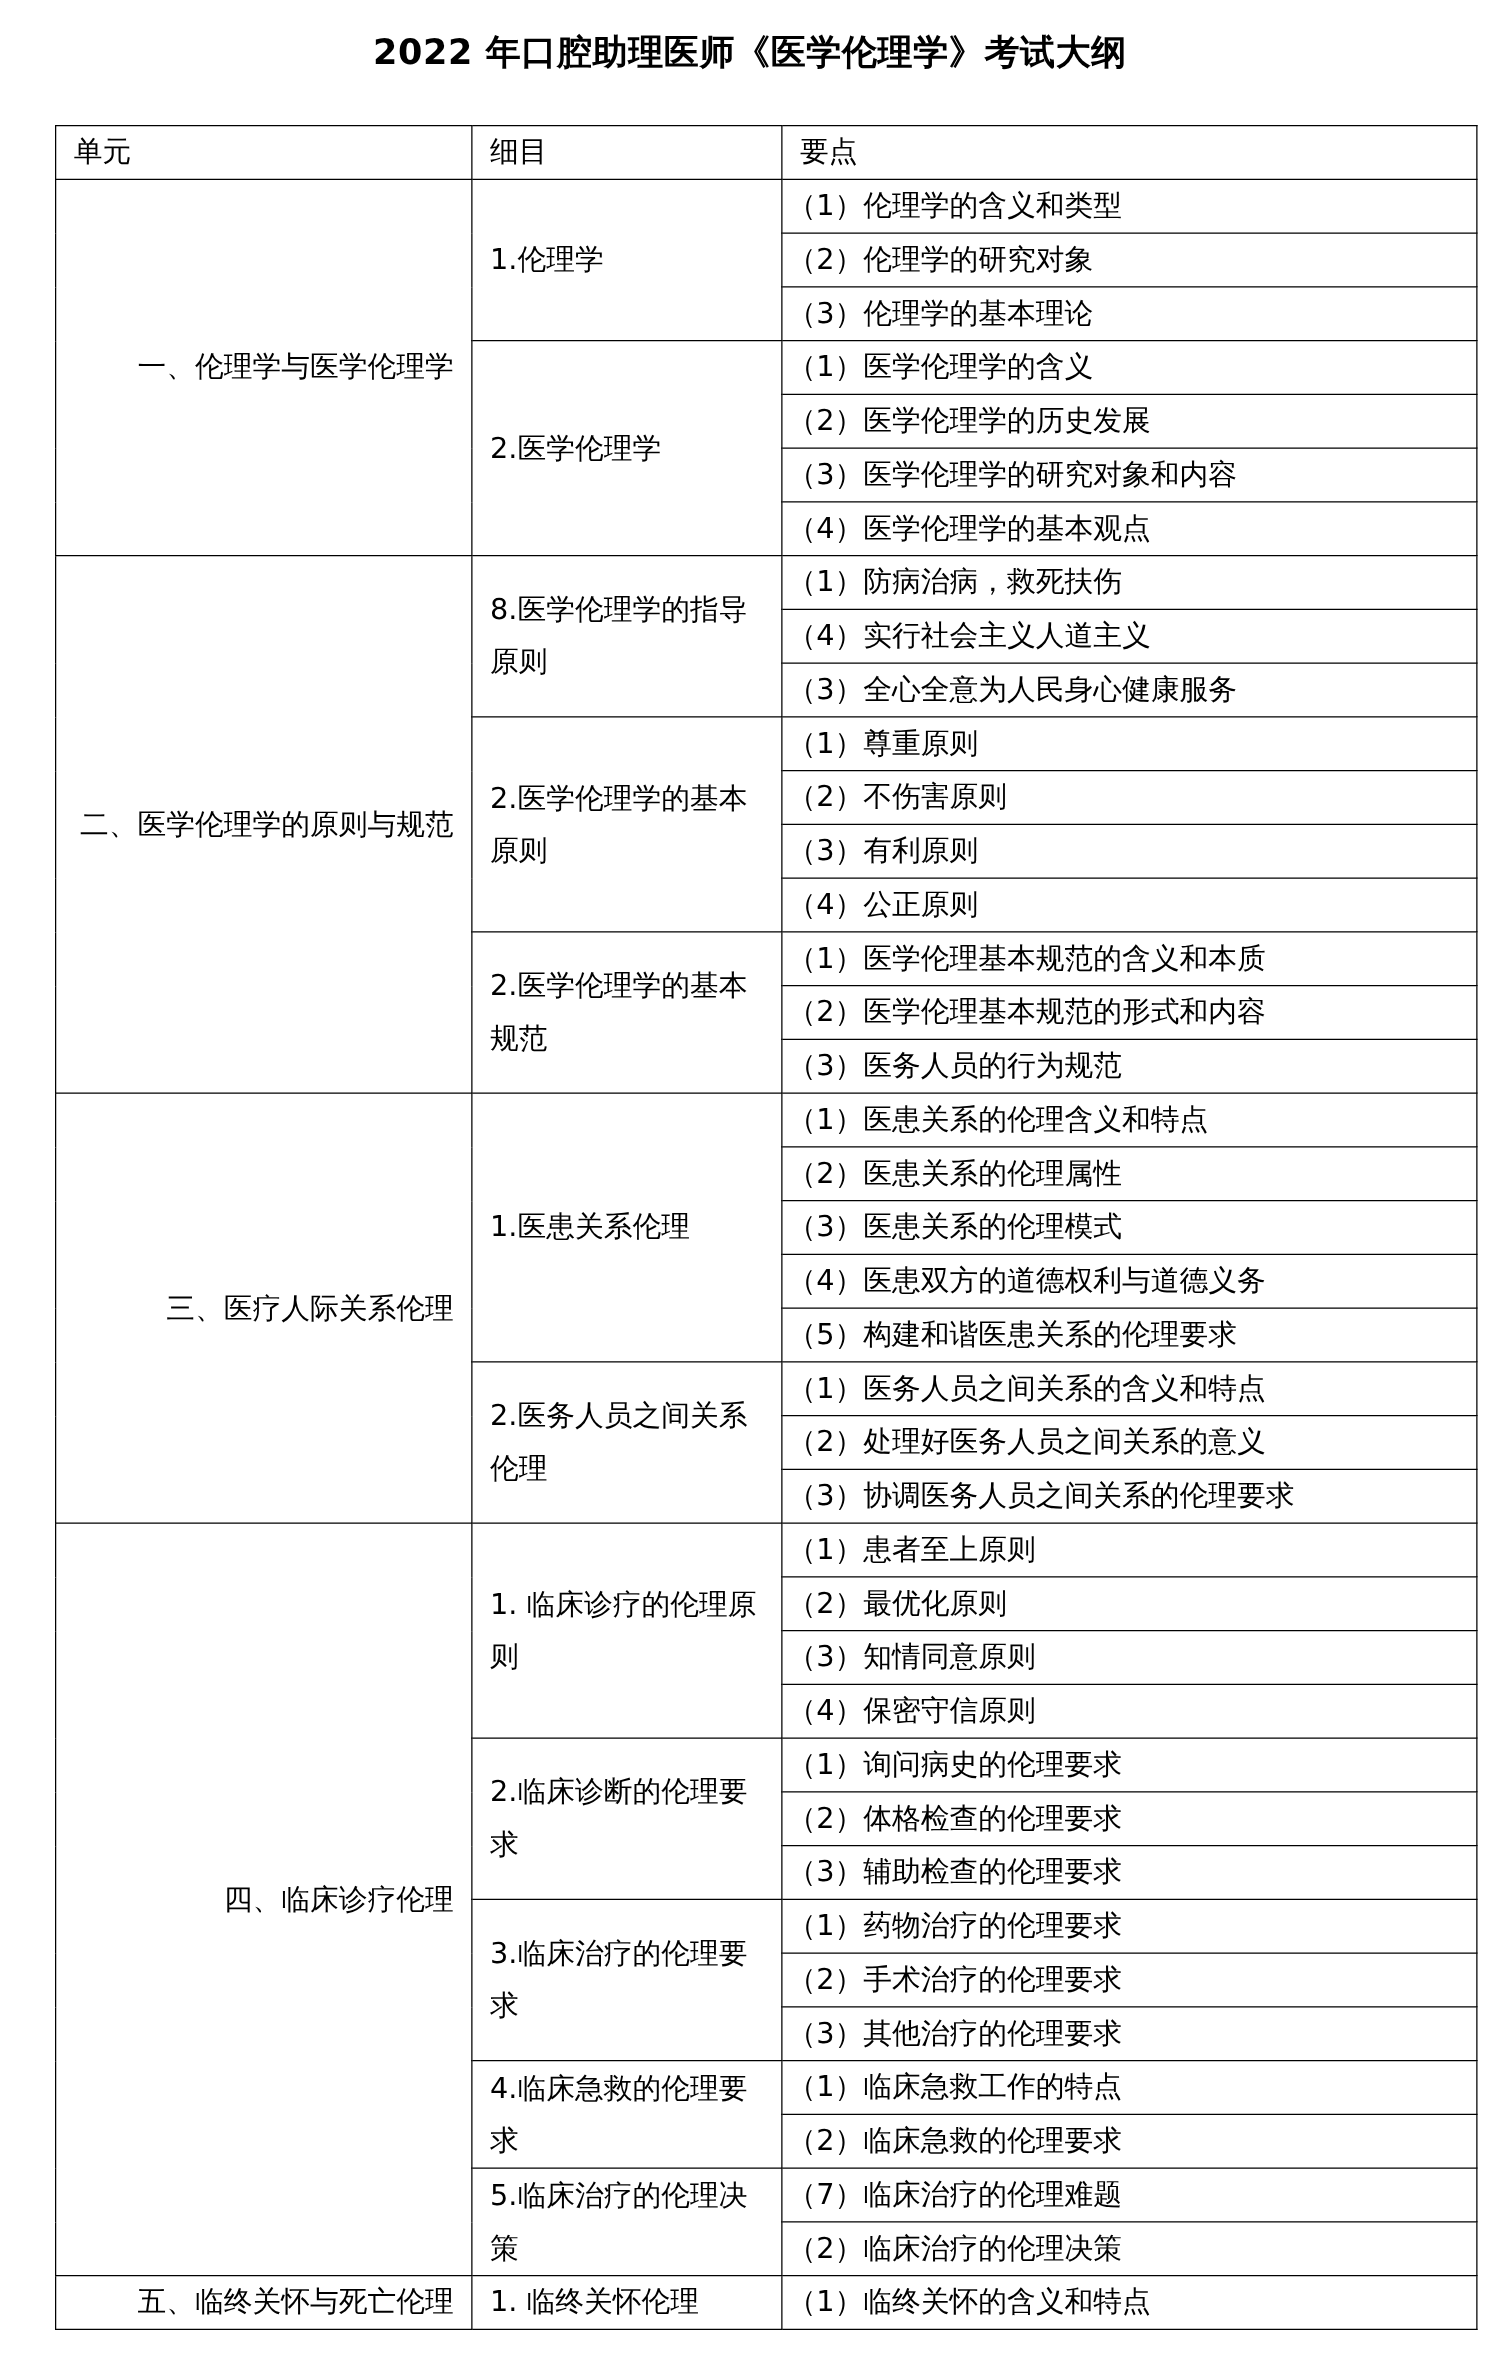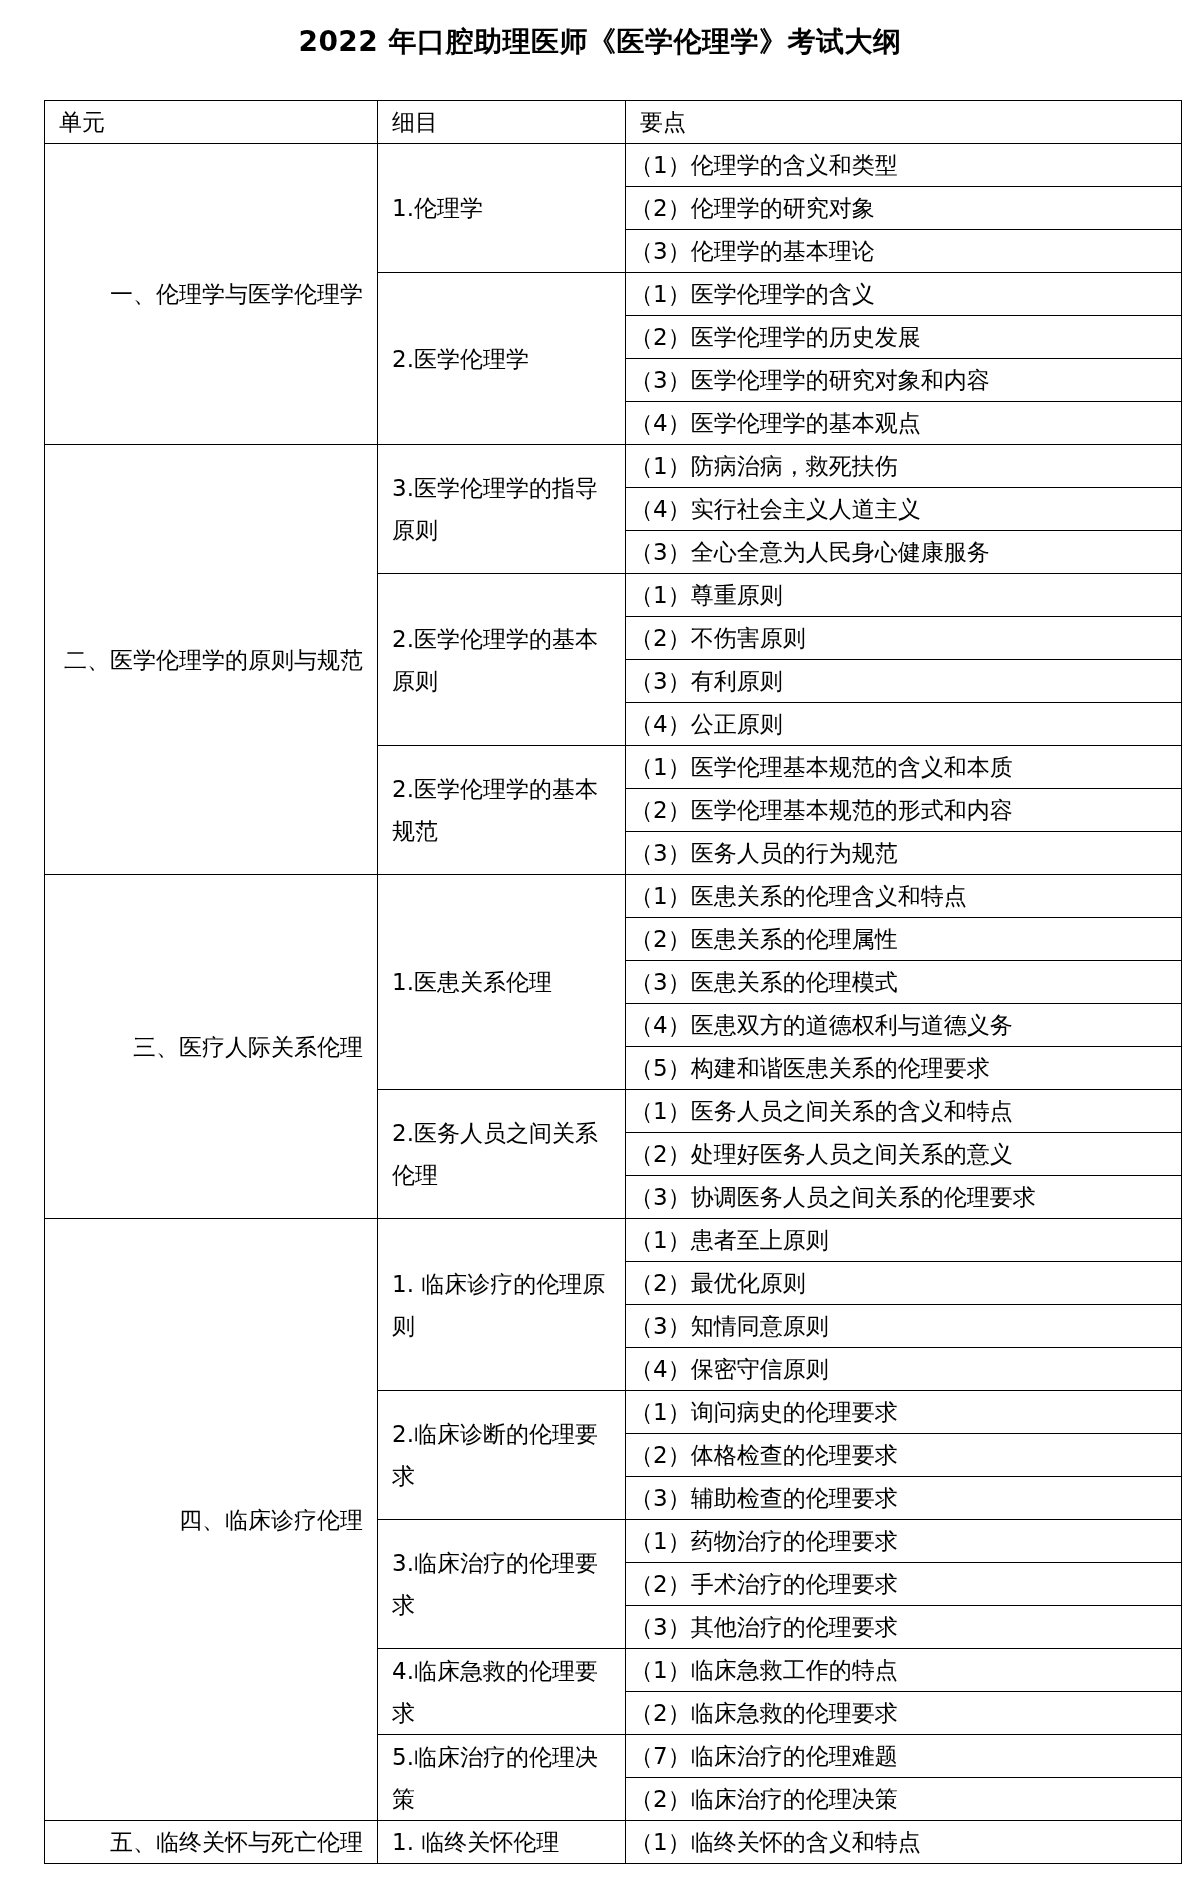--- a/index.html
+++ b/index.html
@@ -59,21 +59,21 @@
         <td class="point">（2）医学伦理学的历史发展</td>
       </tr>
       <tr>
         <td class="point">（3）医学伦理学的研究对象和内容</td>
       </tr>
       <tr>
         <td class="point">（4）医学伦理学的基本观点</td>
       </tr>
       <tr>
         <td class="unit" rowspan="10">二、医学伦理学的原则与规范</td>
-        <td class="sub" rowspan="3">3.医学伦理学的指导原则</td>
+        <td class="sub" rowspan="3">8.医学伦理学的指导原则</td>
         <td class="point">（1）防病治病，救死扶伤</td>
       </tr>
       <tr>
         <td class="point">（4）实行社会主义人道主义</td>
       </tr>
       <tr>
         <td class="point">（3）全心全意为人民身心健康服务</td>
       </tr>
       <tr>
         <td class="sub" rowspan="4">2.医学伦理学的基本原则</td>

